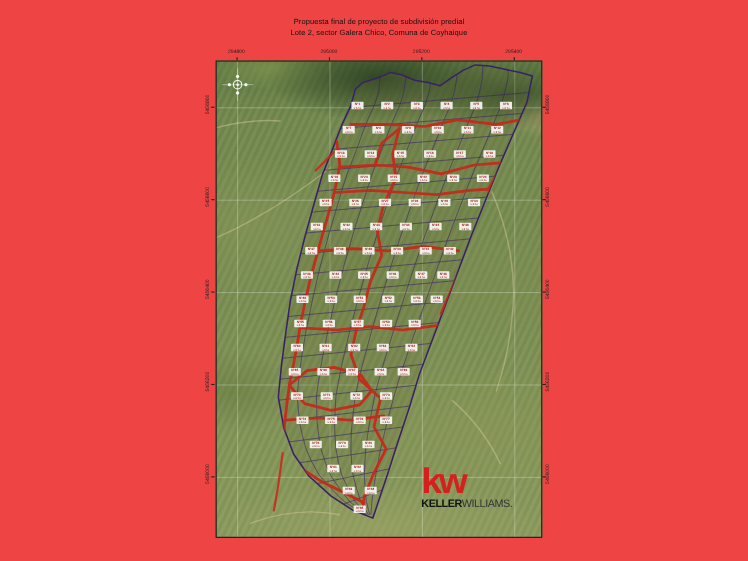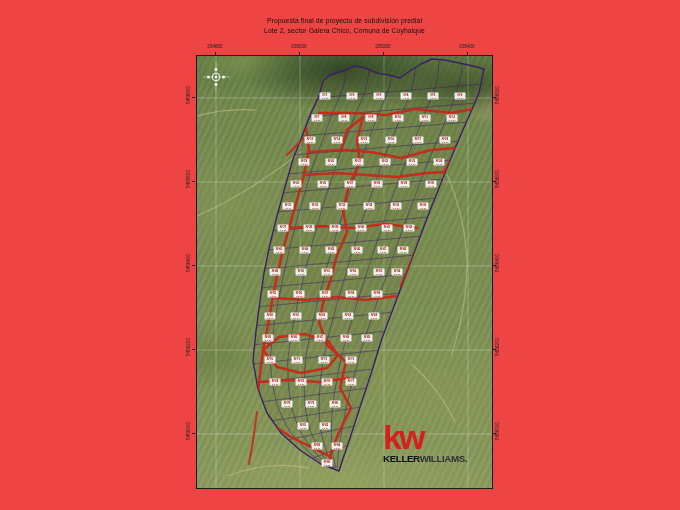--- a/index.html
+++ b/index.html
@@ -33,21 +33,21 @@
   .coord-side { position:absolute; font-size:4.6px; color:#222;
                 writing-mode:vertical-rl; transform:rotate(180deg); }
   .tick-t { position:absolute; width:1px; height:3px; background:#222; top:52px; }
   .tick-s { position:absolute; width:3px; height:1px; background:#222; }
 
   .kw-logo { position:absolute; left:186px; top:369px; line-height:1; }
   .kw-mark { font-size:34px; font-weight:bold; color:#d5211d; letter-spacing:-3px;
              line-height:.78; transform:scaleY(.95); }
   .kw-name { font-size:9.8px; letter-spacing:-.4px; color:#1a1a1a; margin-top:2px; }
   .kw-name .bold { font-weight:bold; color:#111; }
-  .kw-name .light { font-weight:bold; color:#333; }
+  .kw-name .light { font-weight:normal; color:#333; }
 
   .caption { position:absolute; left:0; right:10px; bottom:3px; text-align:center;
              font-size:11px; font-weight:bold; color:#fff; letter-spacing:-.2px;
              text-shadow:0 0 2px #000, 1px 1px 1px #000, -1px 1px 1px #000; }
 </style>
 </head>
 <body>
 
 <div class="page">
 

